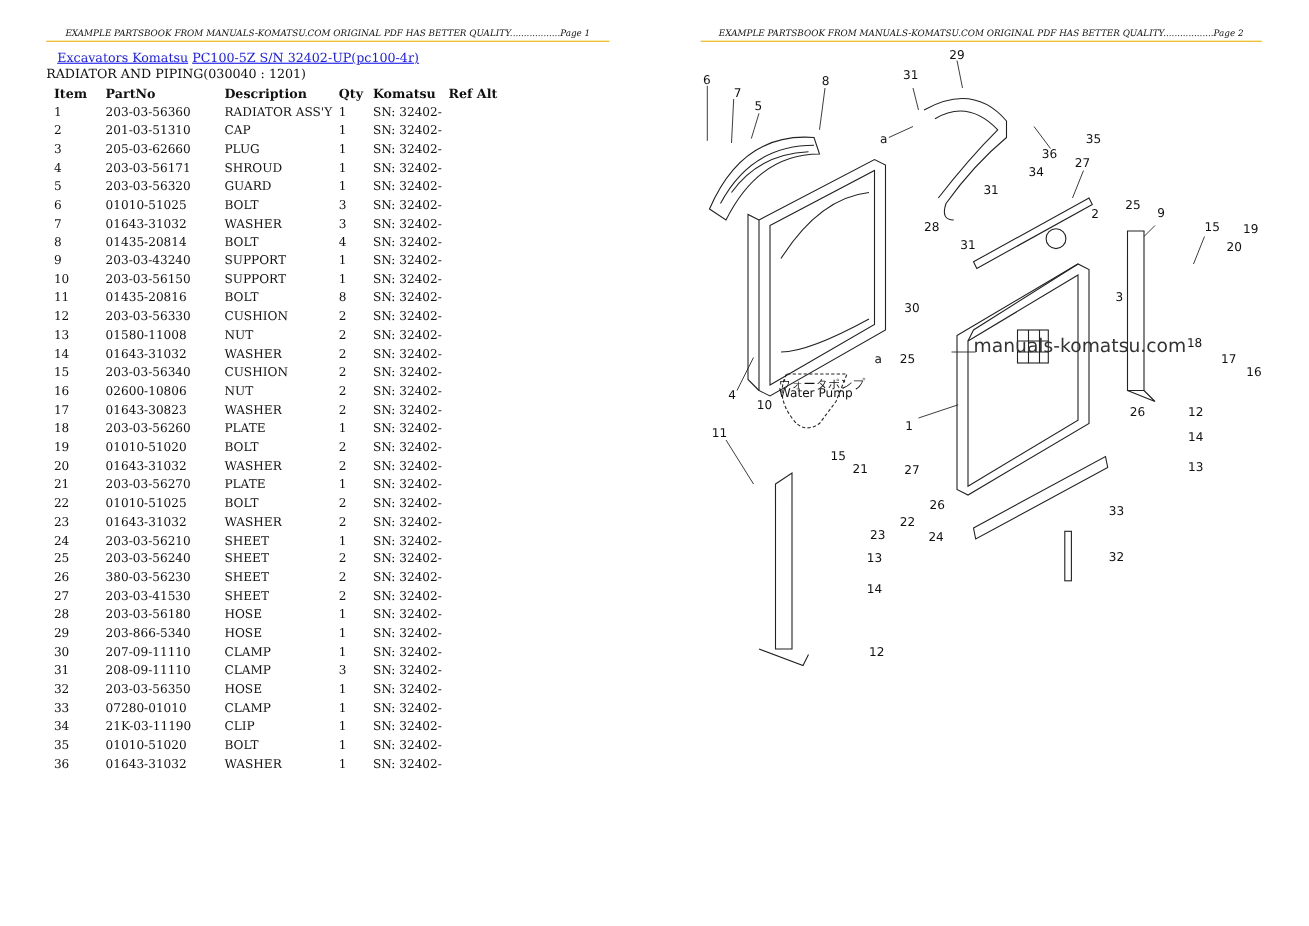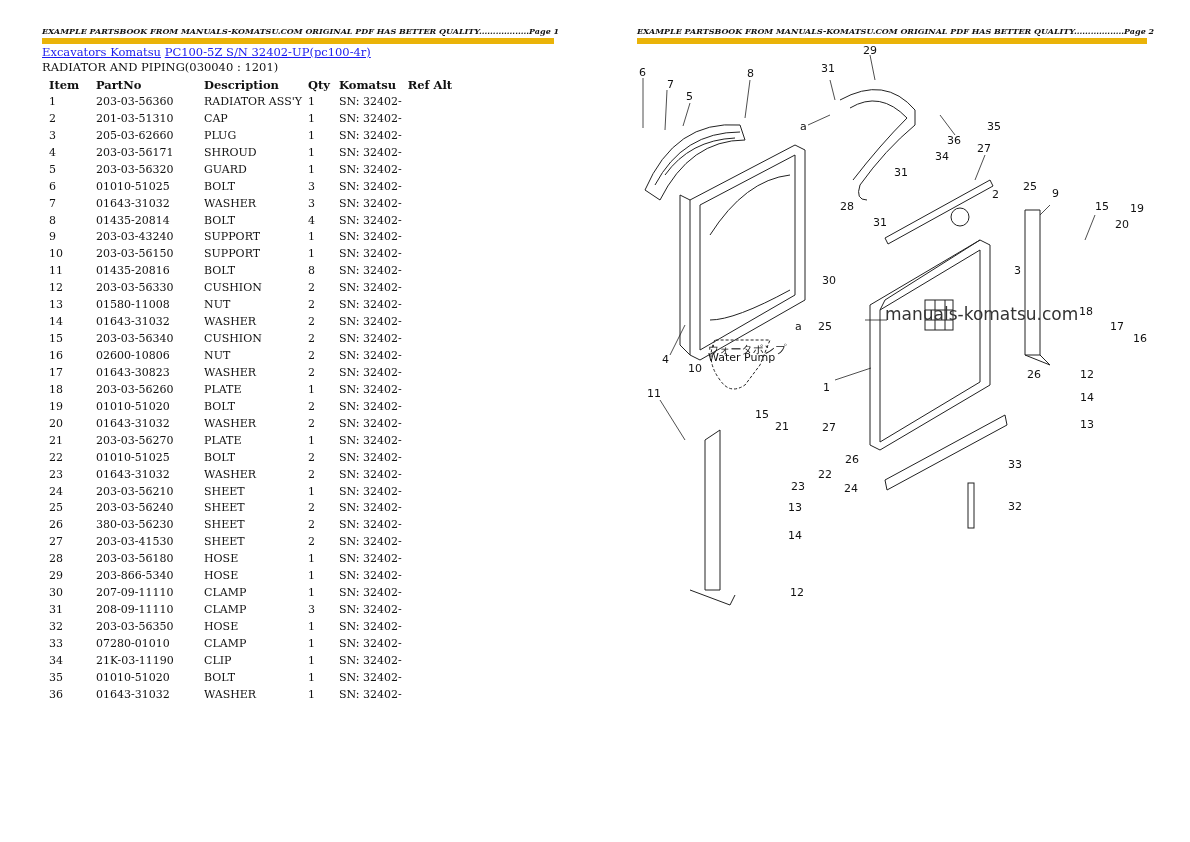--- a/index.html
+++ b/index.html
@@ -2,25 +2,25 @@
 <html><head>
 <meta charset="utf-8">
 <style>
   html, body { margin: 0; padding: 0; background: #ffffff; }
   body { width: 1190px; height: 842px; position: relative; overflow: hidden;
          font-family: "DejaVu Serif", "Liberation Serif", serif; color: #111; }
   .page { position: absolute; top: 0; height: 842px; }
   .page-left { left: 0; width: 595px; }
   .page-right { left: 595px; width: 595px; }
   .hdr { position: absolute; top: 26px; font-family: "DejaVu Serif", serif; font-style: italic;
-         font-weight: bold; font-size: 8px; color: #111; text-align: left; white-space: nowrap;
-         border-bottom: 6px solid #eab308; padding-bottom: 2px; }
+         font-weight: normal; font-size: 8px; color: #111; text-align: center; white-space: nowrap;
+         border-bottom: 1px solid #eab308; padding-bottom: 2px; }
   .page-left .hdr { left: 42px; width: 512px; }
   .page-right .hdr { left: 42px; width: 510px; }
-  .crumbs { position: absolute; left: 42px; top: 45px; font-size: 11.5px; white-space: nowrap; }
+  .crumbs { position: absolute; left: 52px; top: 45px; font-size: 11.5px; white-space: nowrap; }
   .crumbs a { color: #1a1aee; text-decoration: underline; }
   .section-title { position: absolute; left: 42px; top: 60px; font-size: 11.5px; white-space: nowrap; text-align: right; }
   table.parts { position: absolute; left: 44px; top: 76px; border-collapse: collapse; font-size: 11px; }
   table.parts th { font-weight: bold; text-align: left; padding: 0 6px 0 3px; height: 17px; font-size: 11.5px; margin-top: 15px; }
   table.parts td { padding: 0 3px; height: 16.95px; white-space: nowrap; }
   .c-item { width: 38px; padding-left: 5px !important; }
   .c-part { width: 99px; }
   .c-desc { width: 86px; }
   .c-qty { width: 22px; text-align: left; }
   .c-opt { width: 58px; text-align: right; }

